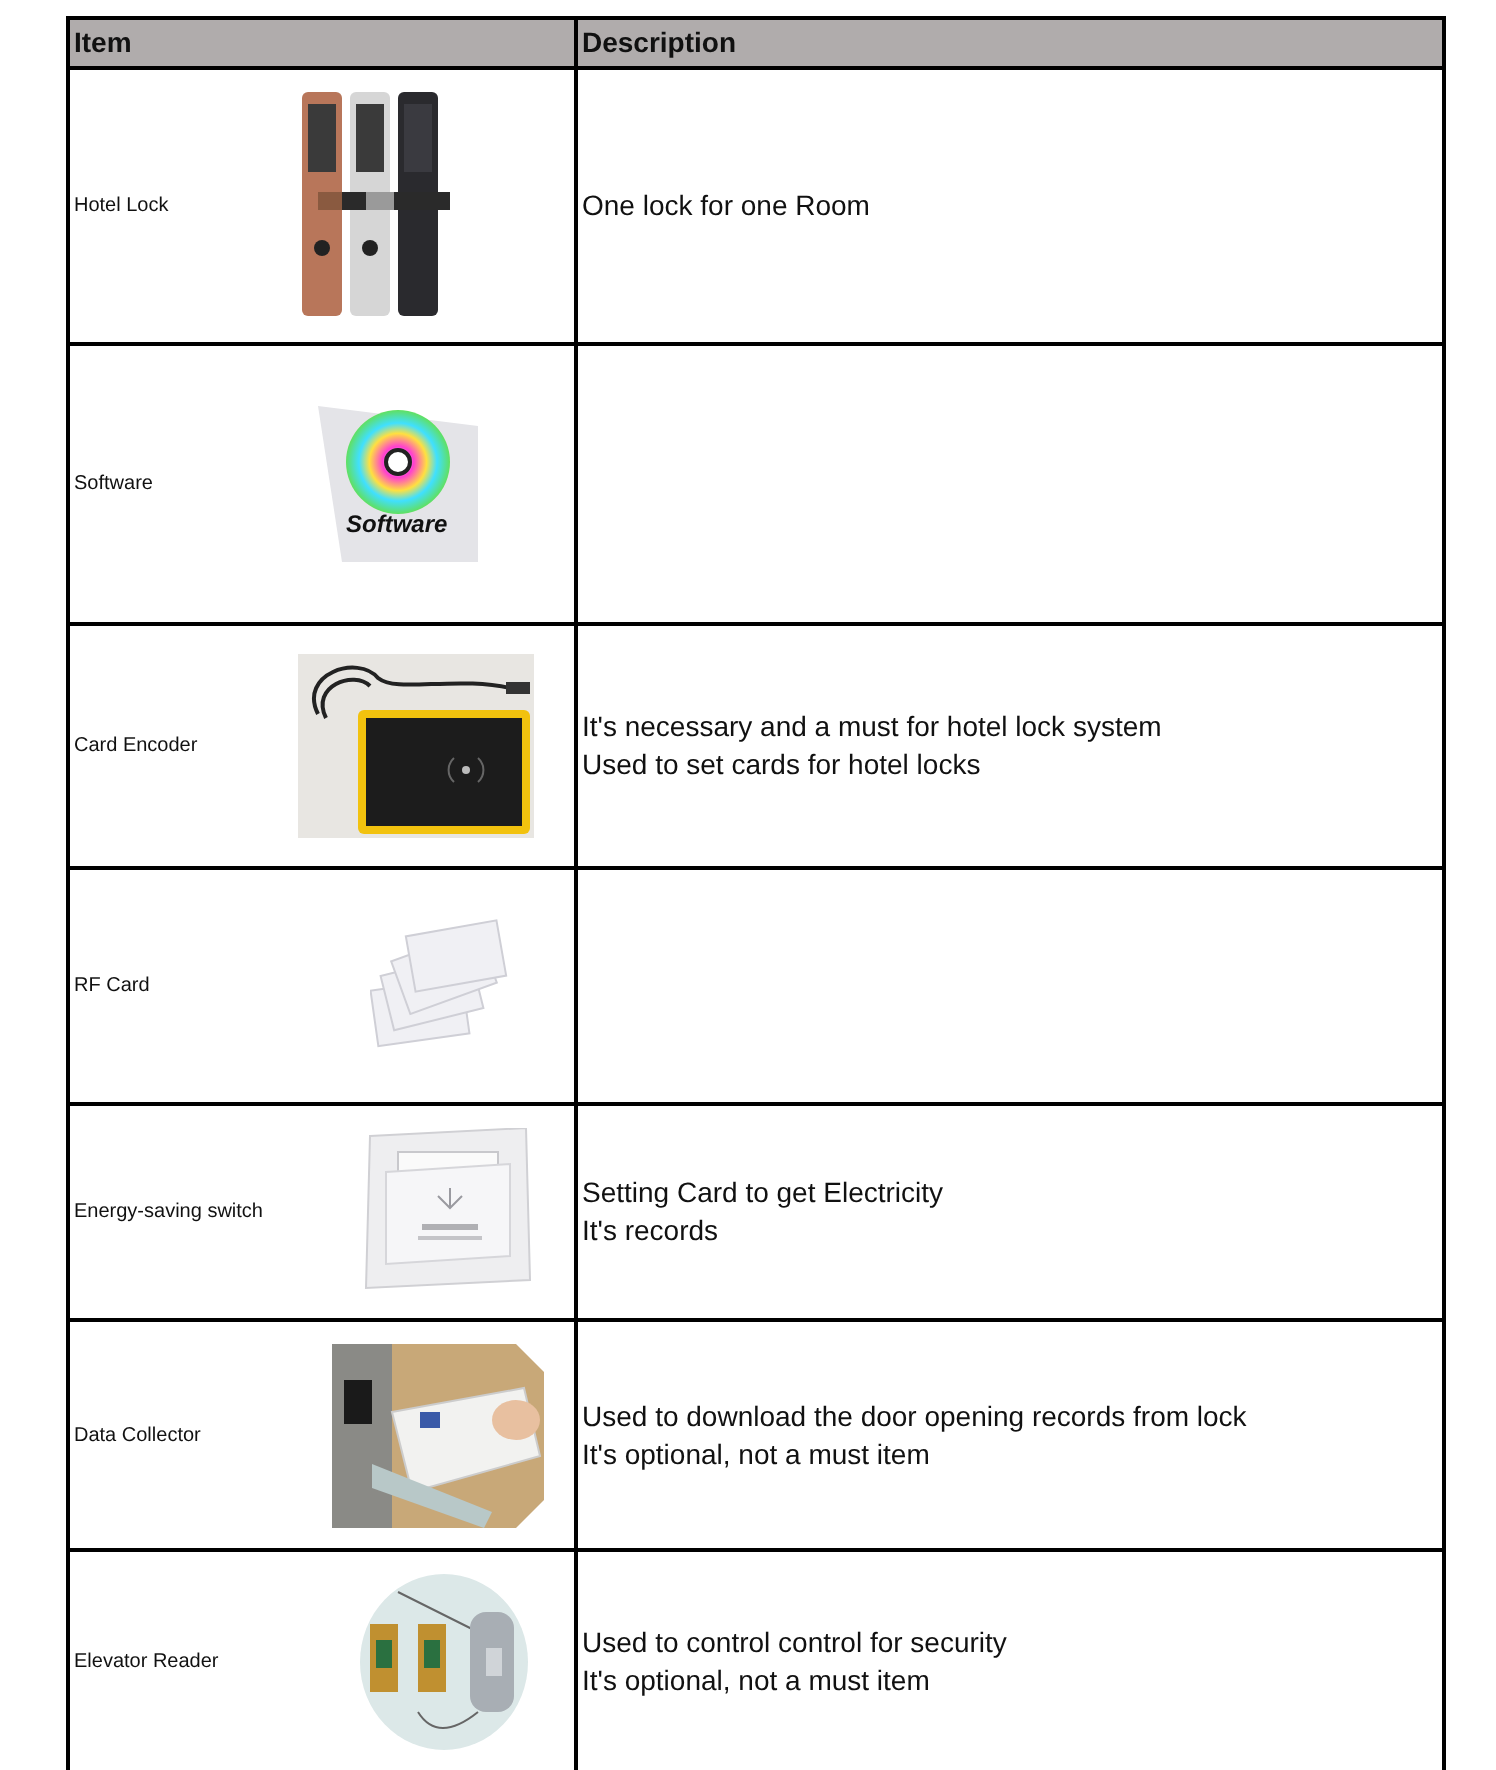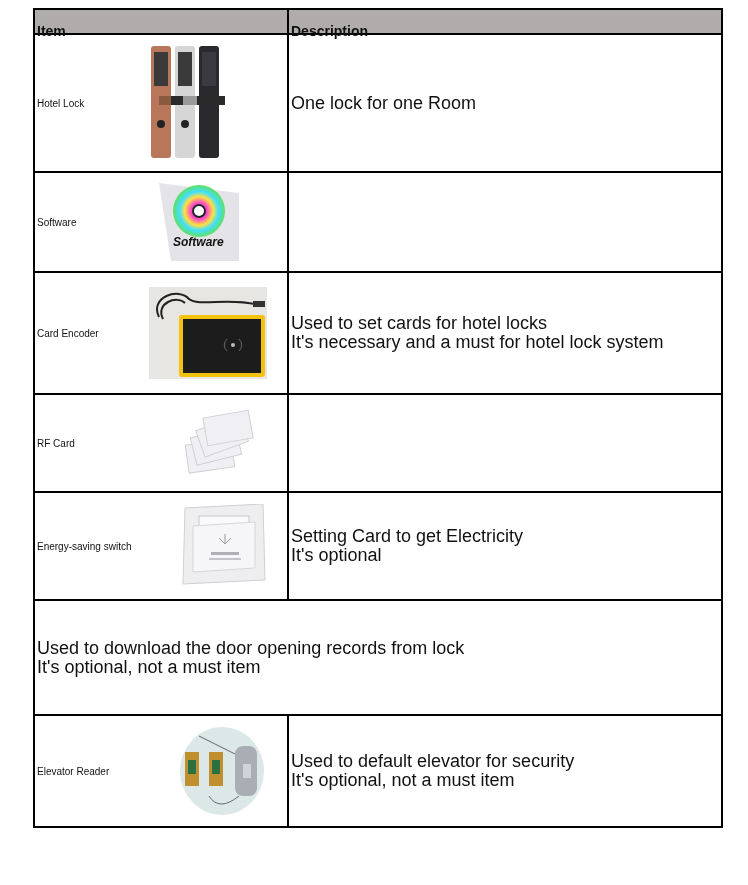--- a/index.html
+++ b/index.html
@@ -3,24 +3,24 @@
 <meta charset="utf-8">
 <style>
   html, body { margin: 0; padding: 0; background: #ffffff; }
   body { width: 748px; height: 885px; position: relative; font-family: "Liberation Sans", "DejaVu Sans", sans-serif; color: #111; }
   .tbl { position: absolute; left: 33px; top: 8px; width: 690px; border: 2px solid #000; box-sizing: border-box; }
   .row { display: flex; border-top: 2px solid #000; box-sizing: border-box; }
   .row.head { border-top: none; background: #b0acac; height: 23px; }
   .cell { box-sizing: border-box; position: relative; }
   .c1 { width: 254px; border-right: 2px solid #000; }
   .c2 { flex: 1; }
-  .head .cell { font-weight: bold; font-size: 14px; padding: 13px 0 0 2px; line-height: 17px; }
+  .head .cell { font-weight: bold; font-size: 14px; padding: 3px 0 0 2px; line-height: 17px; }
   .item-name { position: absolute; left: 2px; top: 50%; transform: translateY(-50%); font-size: 10px; white-space: nowrap; }
   .thumb { position: absolute; top: 50%; transform: translateY(-50%); }
-  .desc { position: absolute; left: 2px; top: 50%; transform: translateY(-50%); font-size: 18px; line-height: 19px; }
+  .desc { position: absolute; left: 2px; top: 50%; transform: translateY(-50%); font-size: 14px; line-height: 19px; }
   .desc div { white-space: nowrap; }
 </style>
 </head>
 <body>
 
 <div class="tbl">
   <div class="row head">
     <div class="cell c1">Item</div>
     <div class="cell c2">Description</div>
   </div>
@@ -42,21 +42,21 @@
         <rect x="10" y="52" width="12" height="9" fill="#8a5a40"></rect>
       </svg>
     </div>
     <div class="cell c2">
       <div class="desc">
         <div>One lock for one Room</div>
       </div>
     </div>
   </div>
 
-  <div class="row" style="height:100px">
+  <div class="row" style="height:140px">
     <div class="cell c1">
       <span class="item-name">Software</span>
       <div class="thumb" style="left:124px; width:80px; height:78px;">
         <svg width="80" height="78" viewBox="0 0 80 78">
           <path d="M0 0 L80 10 L80 78 L12 78 Z" fill="#e4e4e8"></path>
           <circle cx="40" cy="28" r="26" fill="url(#cdgrad)"></circle>
           <defs>
             <radialGradient id="cdgrad" cx="50%" cy="50%" r="50%">
               <stop offset="0%" stop-color="#ffffff"></stop>
               <stop offset="30%" stop-color="#ff3fd0"></stop>
@@ -81,27 +81,27 @@
         <path d="M14 32 C 6 16, 28 8, 36 16" stroke="#222" stroke-width="2" fill="none"></path>
         <rect x="104" y="14" width="12" height="6" fill="#333"></rect>
         <rect x="30" y="28" width="86" height="62" rx="3" fill="#f2c20e"></rect>
         <rect x="34" y="32" width="78" height="54" fill="#1c1c1c"></rect>
         <circle cx="84" cy="58" r="2" fill="#bbb"></circle>
         <path d="M78 52 a8 8 0 0 0 0 12 M90 52 a8 8 0 0 1 0 12" stroke="#666" fill="none"></path>
       </svg>
     </div>
     <div class="cell c2">
       <div class="desc">
+        <div>It's necessary and a must for hotel lock system</div>
         <div>Used to set cards for hotel locks</div>
-        <div>It's necessary and a must for hotel lock system</div>
       </div>
     </div>
   </div>
 
-  <div class="row" style="height:98px">
+  <div class="row" style="height:118px">
     <div class="cell c1">
       <span class="item-name">RF Card</span>
       <svg class="thumb" style="left:150px" width="70" height="70" viewBox="0 0 70 70">
         <g fill="#f0f0f4" stroke="#cfcfd6" stroke-width="1">
           <rect x="2" y="34" width="46" height="28" transform="rotate(-8 25 48)"></rect>
           <rect x="8" y="24" width="46" height="28" transform="rotate(-14 31 38)"></rect>
           <rect x="14" y="14" width="46" height="28" transform="rotate(-20 37 28)"></rect>
           <rect x="20" y="6" width="46" height="28" transform="rotate(-10 43 20)"></rect>
         </g>
       </svg>
@@ -120,26 +120,38 @@
         <rect x="20" y="12" width="50" height="12" fill="#fafafa" stroke="#c8c8cc"></rect>
         <path d="M14 22 L76 18 L76 64 L14 68 Z" fill="#f6f6f8" stroke="#d6d6da"></path>
         <path d="M40 34 l6 6 l6 -6 M46 40 v-10" stroke="#9a9aa0" fill="none"></path>
         <rect x="32" y="48" width="28" height="3" fill="#b0b0b4"></rect>
         <rect x="30" y="54" width="32" height="2" fill="#c4c4c8"></rect>
       </svg>
     </div>
     <div class="cell c2">
       <div class="desc">
         <div>Setting Card to get Electricity</div>
-        <div>It's optional</div>
+        <div>It's records</div>
       </div>
     </div>
   </div>
 
   <div class="row" style="height:115px">
+    <div class="cell c1">
+      <span class="item-name">Data Collector</span>
+      <svg class="thumb" style="left:131px" width="106" height="92" viewBox="0 0 106 92">
+        <path d="M14 0 H92 L106 14 V78 L92 92 H14 L0 78 V14 Z" fill="#c8a878"></path>
+        <rect x="0" y="0" width="30" height="92" fill="#8a8a86"></rect>
+        <rect x="6" y="18" width="14" height="22" fill="#1a1a1a"></rect>
+        <path d="M30 34 L96 22 L104 56 L40 74 Z" fill="#f2f2f0" stroke="#ccc"></path>
+        <rect x="44" y="34" width="10" height="8" fill="#3a5aa8"></rect>
+        <path d="M20 60 L80 84 L76 92 L20 72 Z" fill="#b8c8c8"></path>
+        <ellipse cx="92" cy="38" rx="12" ry="10" fill="#e8c0a0"></ellipse>
+      </svg>
+    </div>
     <div class="cell c2">
       <div class="desc">
         <div>Used to download the door opening records from lock</div>
         <div>It's optional, not a must item</div>
       </div>
     </div>
   </div>
 
   <div class="row" style="height:112px">
     <div class="cell c1">
@@ -150,18 +162,18 @@
         <rect x="6" y="26" width="14" height="34" fill="#c09030"></rect>
         <rect x="9" y="34" width="8" height="14" fill="#2a7040"></rect>
         <rect x="30" y="26" width="14" height="34" fill="#c09030"></rect>
         <rect x="33" y="34" width="8" height="14" fill="#2a7040"></rect>
         <rect x="56" y="20" width="22" height="50" rx="8" fill="#a8aeb4"></rect>
         <rect x="64" y="38" width="8" height="14" fill="#d0d4d8"></rect>
       </svg>
     </div>
     <div class="cell c2">
       <div class="desc">
-        <div>Used to default elevator for security</div>
+        <div>Used to control control for security</div>
         <div>It's optional, not a must item</div>
       </div>
     </div>
   </div>
 </div>
 
 </body></html>

